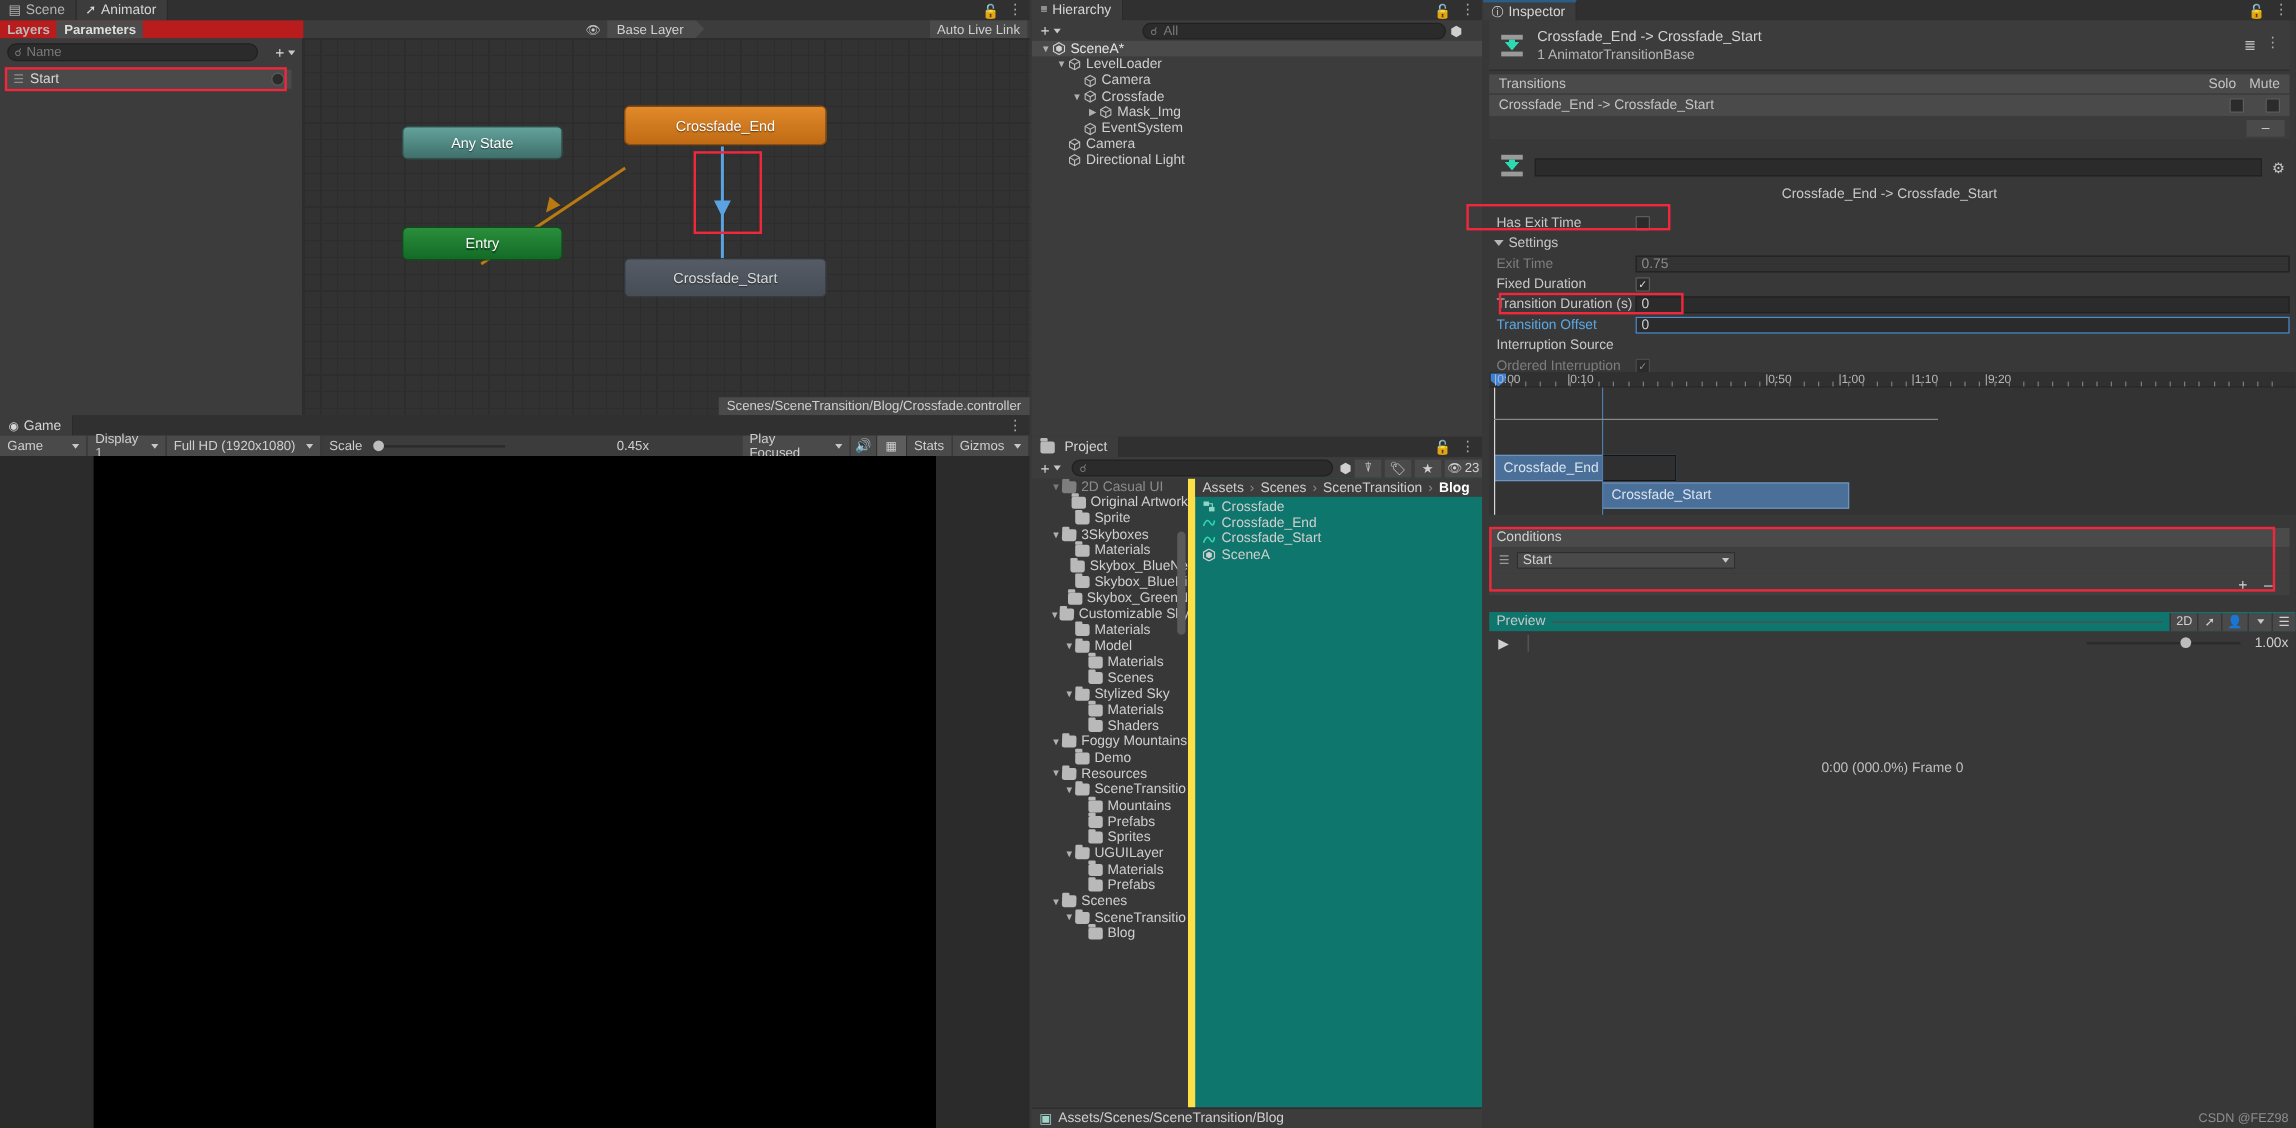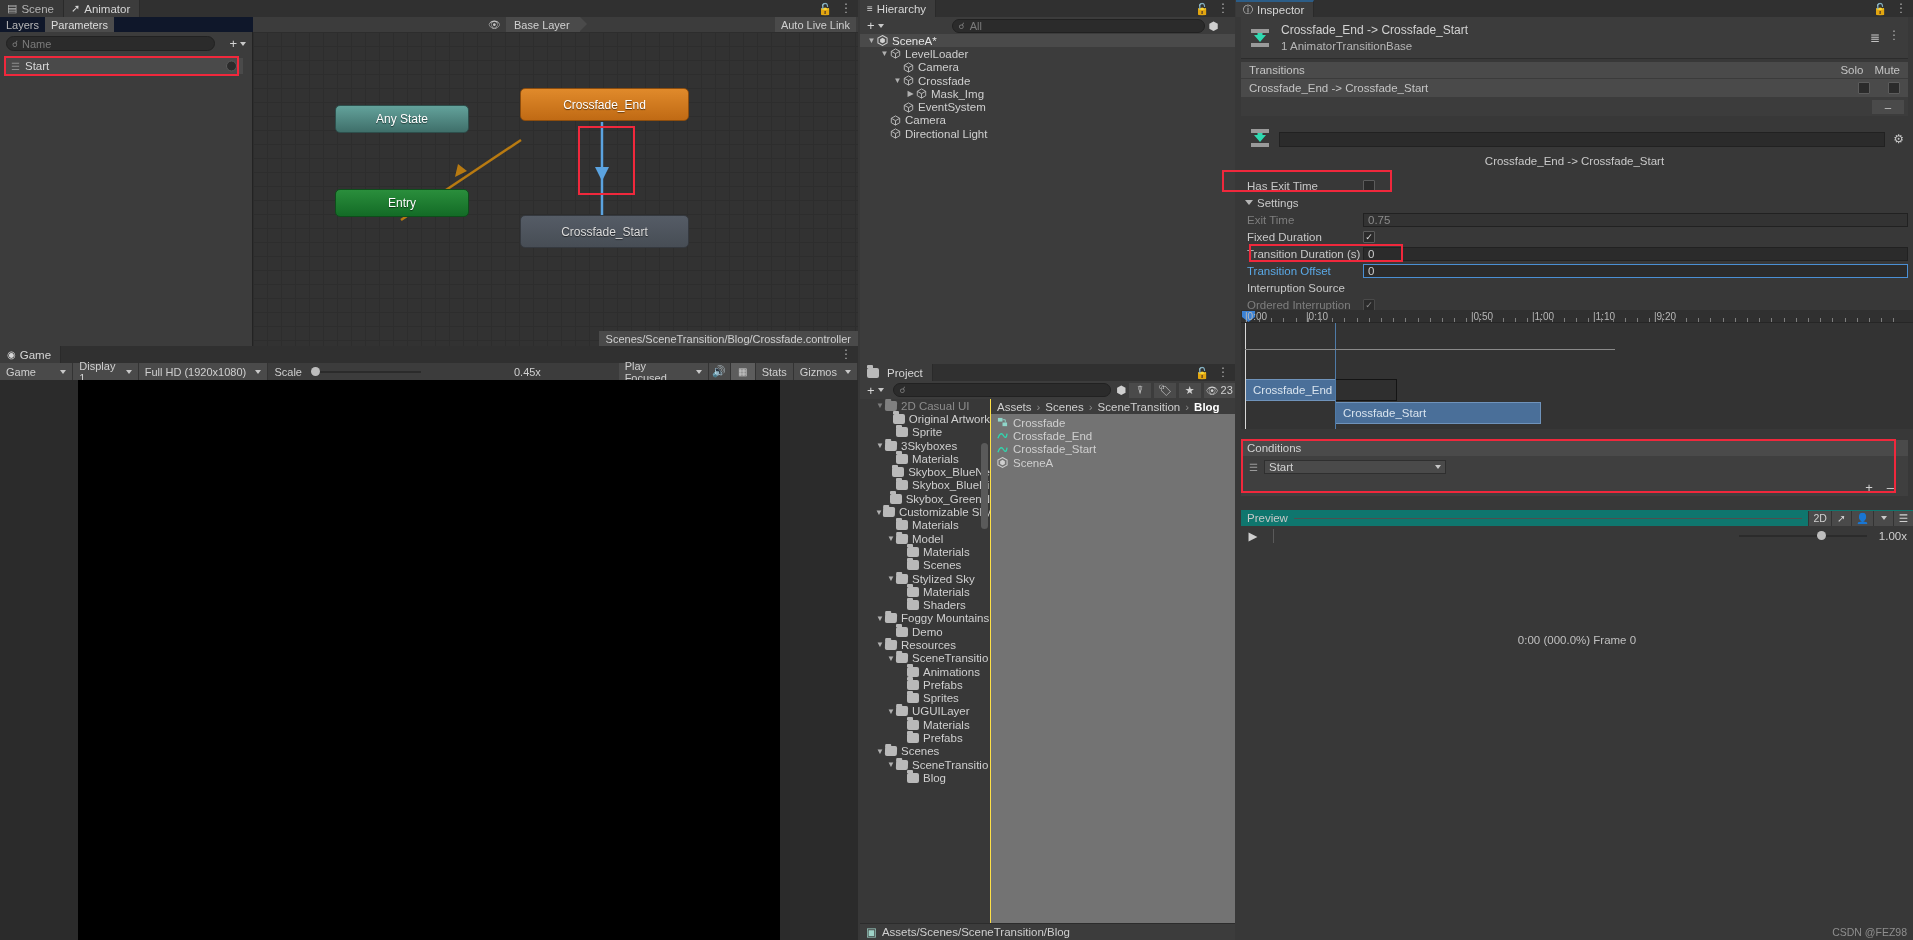--- a/index.html
+++ b/index.html
@@ -15,21 +15,21 @@
   .tabbar{ height:17px; background:#383838; display:flex; align-items:flex-end; position:relative; }
   .tab{ height:17px; padding:0 9px 0 7px; display:flex; align-items:center; gap:4px;
         background:#383838; color:#b4b4b4; font-size:11.5px; border-right:1px solid #2a2a2a;}
   .tab.active{ background:#3c3c3c; color:#d6d6d6; }
   .tab.sel-blue{ border-top:2px solid #2c5d87; }
   .tabbar-rest{ flex:1; background:#303030; height:17px; display:flex; align-items:center; justify-content:flex-end; gap:7px; padding-right:6px;}
   .kebab{ color:#b0b0b0; font-size:12px; letter-spacing:0; line-height:9px; }
 
   
   #animator{ left:0; top:0; width:858px; height:346px; background:#3c3c3c; }
-  #animator .subbar{ position:absolute; top:17px; left:0; width:253px; height:15px; background:#0f172a; display:flex; }
+  #animator .subbar{ position:absolute; top:17px; left:0; width:253px; height:15px; background:#b91c1c; display:flex;font-weight:bold; }
   .subtab{ padding:0 6px; font-size:11px; color:#b9b9b9; display:flex; align-items:center; height:15px;}
   .subtab.on{ background:#4c4c4c; color:#dedede;}
   .an-toolbar{ position:absolute; top:17px; left:253px; right:0; height:15px; background:#3c3c3c;
                display:flex; align-items:center; }
   .layer-crumb{ background:#4a4a4a; height:15px; padding:0 10px 0 8px; display:flex; align-items:center;
                 font-size:11px; color:#d2d2d2; position:relative;}
   .layer-crumb:after{ content:""; position:absolute; right:-7px; top:0; border-top:7.5px solid transparent;
      border-bottom:7.5px solid transparent; border-left:7px solid #4a4a4a;}
   .autolive{ position:absolute; right:2px; top:0px; height:15px; background:#4a4a4a; padding:0 6px;
              display:flex; align-items:center; font-size:11px; color:#cfcfcf;}
@@ -84,21 +84,21 @@
   .trow{ height:13.3px; display:flex; align-items:center; font-size:11.5px; color:#cfcfcf; padding-left:6px;}
   .trow.sel{ background:#4a4a4a; color:#e4e4e4;}
   .tw{ width:11px; display:inline-block; text-align:center; color:#b0b0b0; font-size:8px;}
   .cube{ display:inline-block; width:11px;height:11px; margin-right:4px; position:relative; flex:none;}
 
   
   #project{ left:860px; top:364px; width:375px; height:576px; background:#3c3c3c;}
   .p-toolbar{ position:absolute; top:17px; left:0; right:0; height:18px; background:#3c3c3c; display:flex; align-items:center; gap:3px;}
   .icobtn{ width:23px;height:15px;background:#4a4a4a;display:flex;align-items:center;justify-content:center; color:#d0d0d0; font-size:11px;}
   #p-left{ position:absolute; top:35px; left:0; width:130px; bottom:17px; background:#383838; overflow:hidden;}
-  #p-right{ position:absolute; top:35px; left:130px; right:0; bottom:17px; background:#737373; border-left:1px solid #fde047;}
+  #p-right{ position:absolute; top:35px; left:130px; right:0; bottom:17px; background:#0f766e; border-left:6px solid #fde047;}
   .crumbs{ height:15px; background:#3c3c3c; display:flex; align-items:center; gap:5px; padding-left:6px; font-size:11.5px; color:#cfcfcf;}
   .folder{ width:12px;height:10px; background:#b9b9b9; border-radius:1.5px 2px 2px 2px; flex:none; margin-right:4px; position:relative;}
   .folder:before{ content:""; position:absolute; left:0; top:-2.5px; width:6px;height:3px;background:#b9b9b9;border-radius:1px 1px 0 0;}
   .folder.open{ background:#b9b9b9; transform:skewX(-2deg);}
   .prow{ height:13.3px; display:flex; align-items:center; font-size:11.5px; color:#cfcfcf; white-space:nowrap;}
   .arow{ height:13.3px; display:flex; align-items:center; font-size:11.5px; color:#cfcfcf; padding-left:6px; gap:5px;}
   .p-status{ position:absolute; left:0; right:0; bottom:0; height:17px; background:#3c3c3c; display:flex;
              align-items:center; gap:5px; padding-left:6px; font-size:11.5px; color:#cfcfcf; border-top:1px solid #2c2c2c;}
   .scrollbar{ position:absolute; right:2px; width:7px; border-radius:4px; background:#5a5a5a;}
 
@@ -480,21 +480,21 @@
           <span>Resources</span>
         </div>
         <div class="prow" style="padding-left: 26px;">
           <span class="tw" style="width: 10px;">▼</span>
           <span class="folder open"></span>
           <span>SceneTransitio</span>
         </div>
         <div class="prow" style="padding-left: 37px;">
           <span class="tw" style="width: 10px;"></span>
           <span class="folder"></span>
-          <span>Animations</span>
+          <span>Mountains</span>
         </div>
         <div class="prow" style="padding-left: 37px;">
           <span class="tw" style="width: 10px;"></span>
           <span class="folder"></span>
           <span>Prefabs</span>
         </div>
         <div class="prow" style="padding-left: 37px;">
           <span class="tw" style="width: 10px;"></span>
           <span class="folder"></span>
           <span>Sprites</span>

